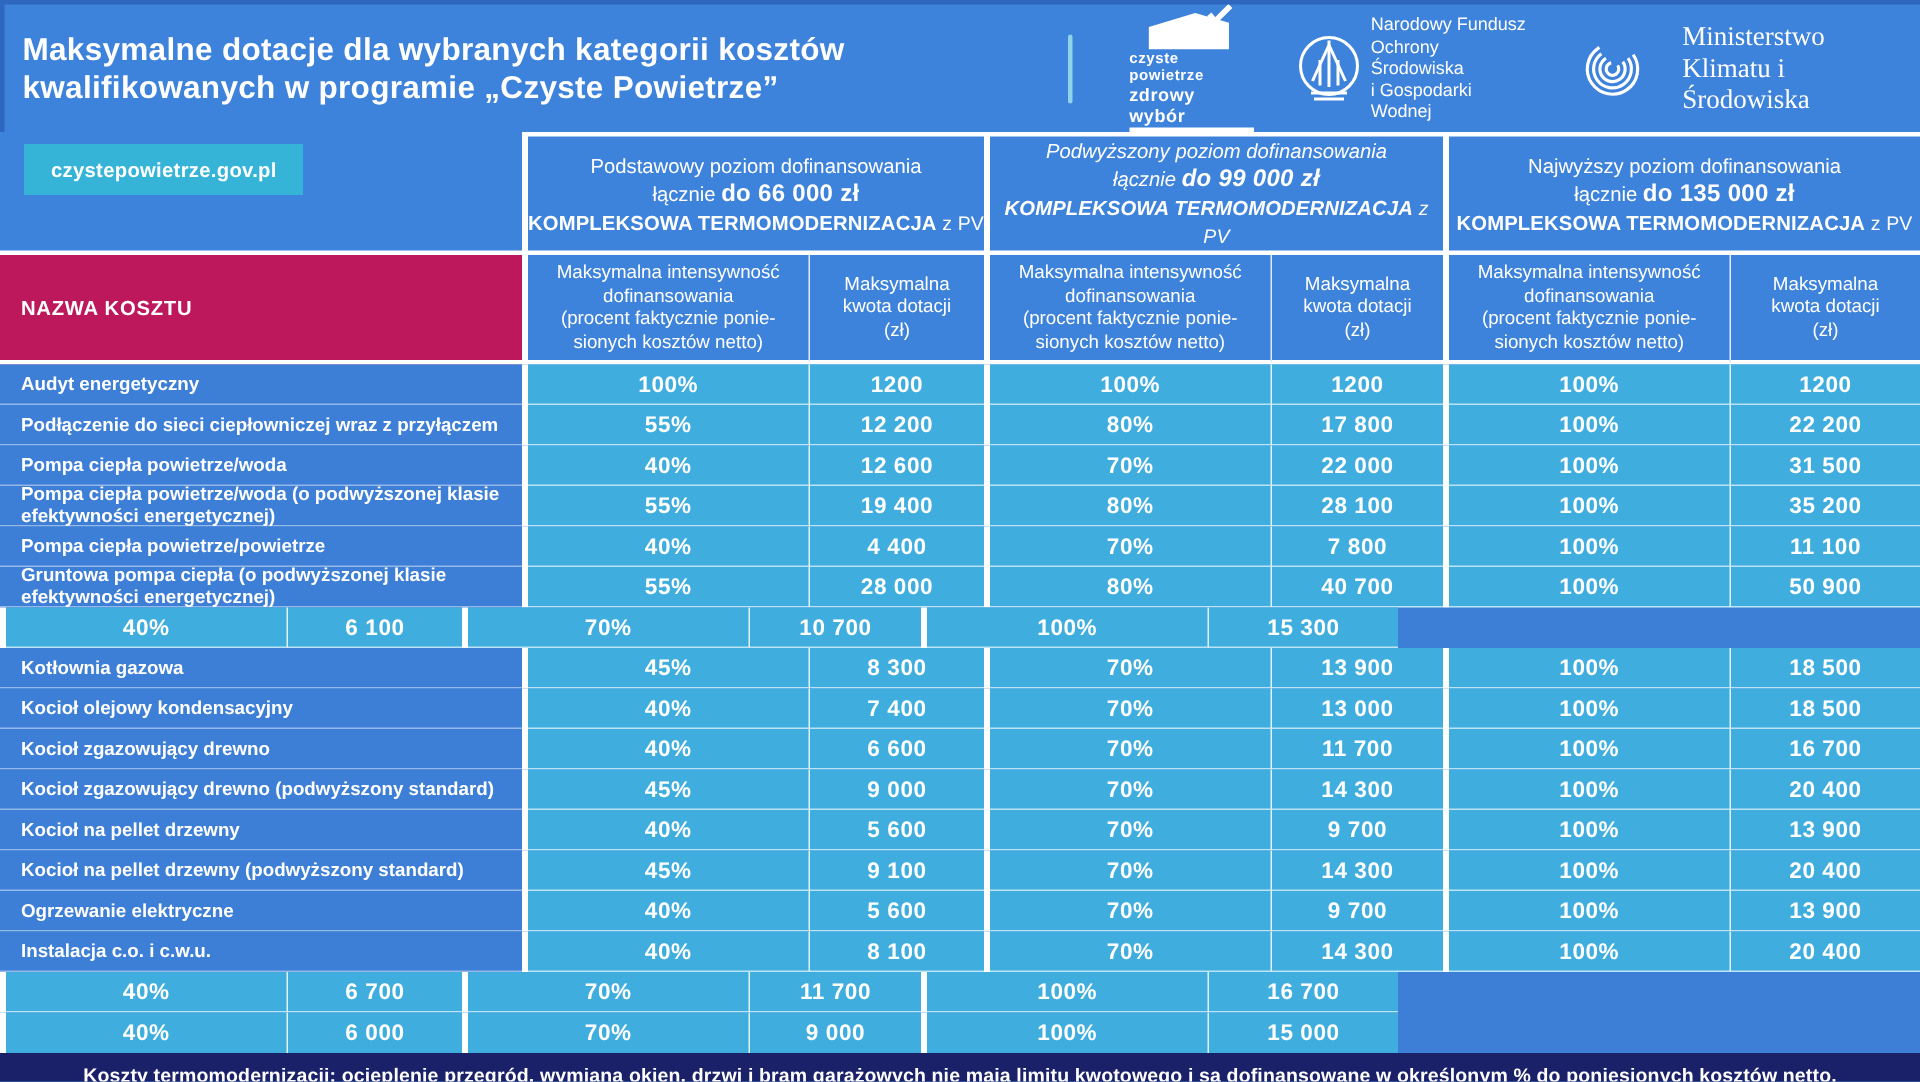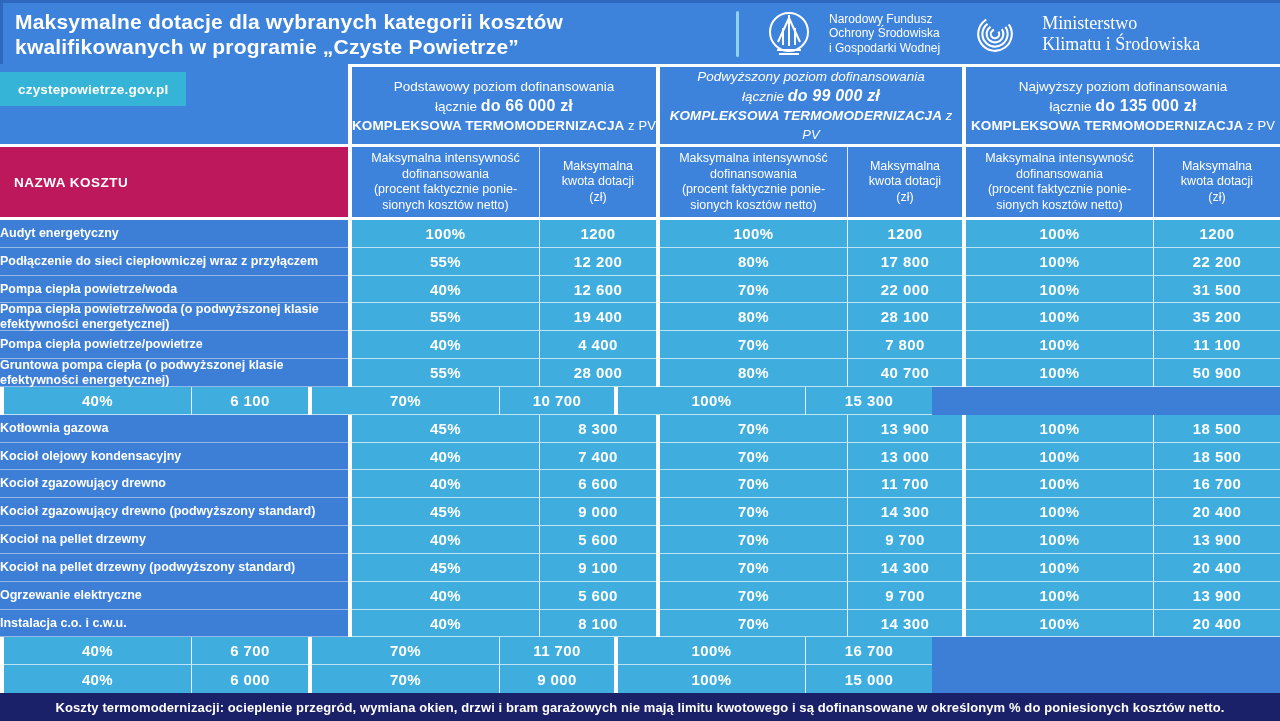--- a/index.html
+++ b/index.html
@@ -18,21 +18,21 @@
   .title {
     width:733px; padding-left:12px; font-size:21px; font-weight:bold;
     line-height:25px; white-space:pre-line; letter-spacing:0.2px;
   }
   .topbar-divider { width:3px; height:46px; background:#8FD2EA; border-radius:2px; }
 
   .logo-house { display:flex; flex-direction:column; align-items:center; margin-left:38px; }
   .logo-house .l1 { font-size:10px; font-weight:bold; letter-spacing:0.4px; margin-top:1px; }
   .logo-house .l2 { font-size:12px; font-weight:bold; letter-spacing:0.4px;
                     border-bottom:3px solid #fff; padding-bottom:1px; }
-  .logo-nfos { display:flex; align-items:center; margin-left:26px; gap:16px; }
+  .logo-nfos { display:flex; align-items:center; margin-left:26px; gap:4px; }
   .logo-nfos .t { font-size:12px; line-height:14.5px; white-space:pre-line; }
   .logo-min { display:flex; align-items:center; margin-left:34px; gap:26px; padding-right:8px; }
   .logo-min .t { font-family:"Liberation Serif","DejaVu Serif",serif;
                  font-size:18px; line-height:21px; white-space:pre-line; }
 
   
   .table { flex:1; display:flex; flex-direction:column; }
   .row { display:flex; }
   .gap { width:4px; background:#fff; flex:0 0 4px; }
 
@@ -42,21 +42,21 @@
   .amt-1 { width:114px; flex:0 0 114px; }
   .amt-2 { width:126px; flex:0 0 126px; }
   .g-0 { width:304px; flex:0 0 304px; }
   .g-1 { width:302px; flex:0 0 302px;font-style:italic; }
   .g-2 { width:314px; flex:0 0 314px; }
 
   
   .group-row { flex:0 0 67px; }
   .label-head { background:#3D82DB; position:relative; border-bottom:3px solid #fff; }
   .badge {
-    position:absolute; left:0; top:8px; width:186px; height:34px;
+    position:absolute; left:16px; top:8px; width:186px; height:34px;
     background:#35B4D7; display:flex; align-items:center; padding-left:18px;
     font-size:13.5px; font-weight:bold; letter-spacing:0.2px; cursor:pointer;
   }
   .group-head {
     background:#3D82DB; border-top:3px solid #fff; border-bottom:3px solid #fff;
     display:flex; flex-direction:column; align-items:center; justify-content:center;
     text-align:center; line-height:19px;
   }
   .group-head .gl1 { font-size:13.5px; }
   .group-head .gl2 { font-size:13.5px; }
@@ -75,21 +75,21 @@
     background:#3D82DB; border-bottom:3px solid #fff;
     display:flex; align-items:center; justify-content:center; text-align:center;
     font-size:12.5px; line-height:15.5px; white-space:pre-line;
   }
   .sub-int { border-right:1px solid rgba(255,255,255,0.85); }
 
   
   .data-row { flex:1 1 27px; min-height:27px; }
   .label-cell {
     background:#3D7FD6; display:flex; align-items:center;
-    padding:3px 6px 3px 0; font-size:12.5px; font-weight:bold;
+    padding:3px 6px 3px 14px; font-size:12.5px; font-weight:bold;
     line-height:15px; border-bottom:1px solid rgba(255,255,255,0.45);
   }
   .val {
     background:#3FAEDF; display:flex; align-items:center; justify-content:center;
     font-size:15px; font-weight:bold; letter-spacing:0.4px;
     border-bottom:1px solid rgba(255,255,255,0.65);
   }
   .val.int { border-right:1px solid rgba(255,255,255,0.85); }
   .row.last .label-cell, .row.last .val { border-bottom:none; }
 
@@ -102,20 +102,30 @@
   svg { display:block; }
 </style>
 </head>
 <body>
 
 <div class="topbar">
   <div class="title">Maksymalne dotacje dla wybranych kategorii kosztów
 kwalifikowanych w programie „Czyste Powietrze”</div>
   <div class="topbar-divider"></div>
 
+  <div class="logo-house">
+    <span>
+      <svg width="64" height="30" viewBox="0 0 62 32">
+        <path d="M1,32 V16 L34,6 L58,13 V32 Z" fill="#fff"></path>
+        <path d="M44,7 L48,12 L59,1" stroke="#fff" stroke-width="4" fill="none"></path>
+      </svg>
+    </span>
+    <span class="l1">czyste powietrze</span>
+    <span class="l2">zdrowy wybór</span>
+  </div>
 
   <div class="logo-nfos">
     <span>
       <svg width="48" height="48" viewBox="0 0 48 48">
         <circle cx="24" cy="22" r="19" stroke="#fff" stroke-width="2" fill="none"></circle>
         <g stroke="#fff" stroke-width="2" fill="none">
           <path d="M24,5 V36"></path>
           <path d="M24,8 L13,32"></path>
           <path d="M24,8 L35,32"></path>
           <path d="M18,18 V35"></path>

